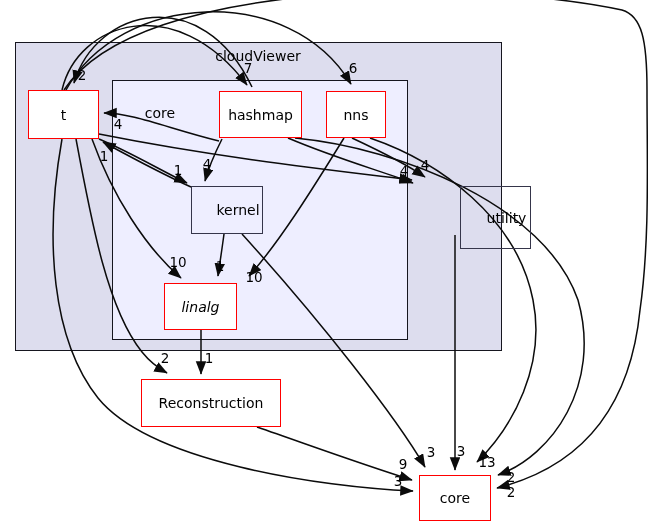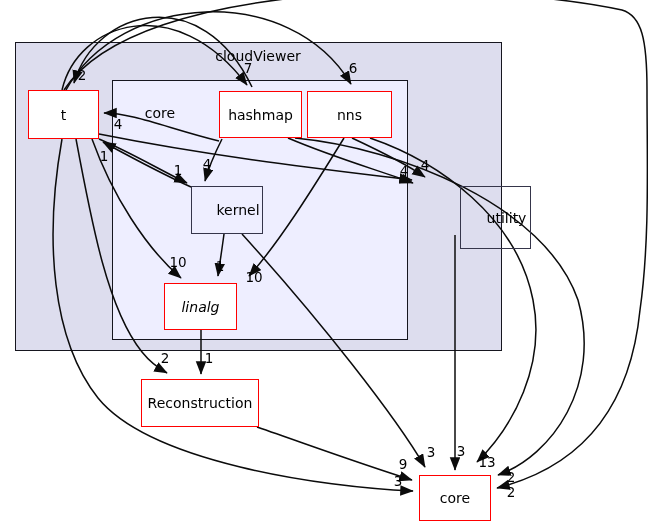--- a/index.html
+++ b/index.html
@@ -80,33 +80,33 @@
 
     <path class="edge" marker-end="url(#ah)" d="M 257,427 C 312,446 358,463 412,480"></path>
   </svg>
 
   <div class="node" style="left:28px;top:90px;width:71px;height:49px;">
     <span>t</span>
   </div>
   <div class="node" style="left:219px;top:91px;width:83px;height:47px;">
     <span>hashmap</span>
   </div>
-  <div class="node" style="left:307px;top:91px;width:85px;height:47px;">
+  <div class="node" style="left:326px;top:91px;width:60px;height:47px;">
     <span>nns</span>
   </div>
   <div class="node plain" style="left:191px;top:186px;width:72px;height:48px;">
     <span>kernel</span>
   </div>
   <div class="node plain" style="left:436px;top:186px;width:71px;height:63px;margin-left:24px;">
     <span>utility</span>
   </div>
   <div class="node" style="left:164px;top:283px;width:73px;height:47px;font-style:italic;">
     <span>linalg</span>
   </div>
-  <div class="node" style="left:141px;top:379px;width:118px;height:48px;">
+  <div class="node" style="left:141px;top:379px;width:140px;height:48px;">
     <span>Reconstruction</span>
   </div>
   <div class="node" style="left:419px;top:475px;width:72px;height:46px;">
     <span>core</span>
   </div>
 
   <span class="elabel" style="left:82px;top:75px;">2</span>
   <span class="elabel" style="left:248px;top:68px;">7</span>
   <span class="elabel" style="left:353px;top:68px;">6</span>
   <span class="elabel" style="left:118px;top:124px;">4</span>

